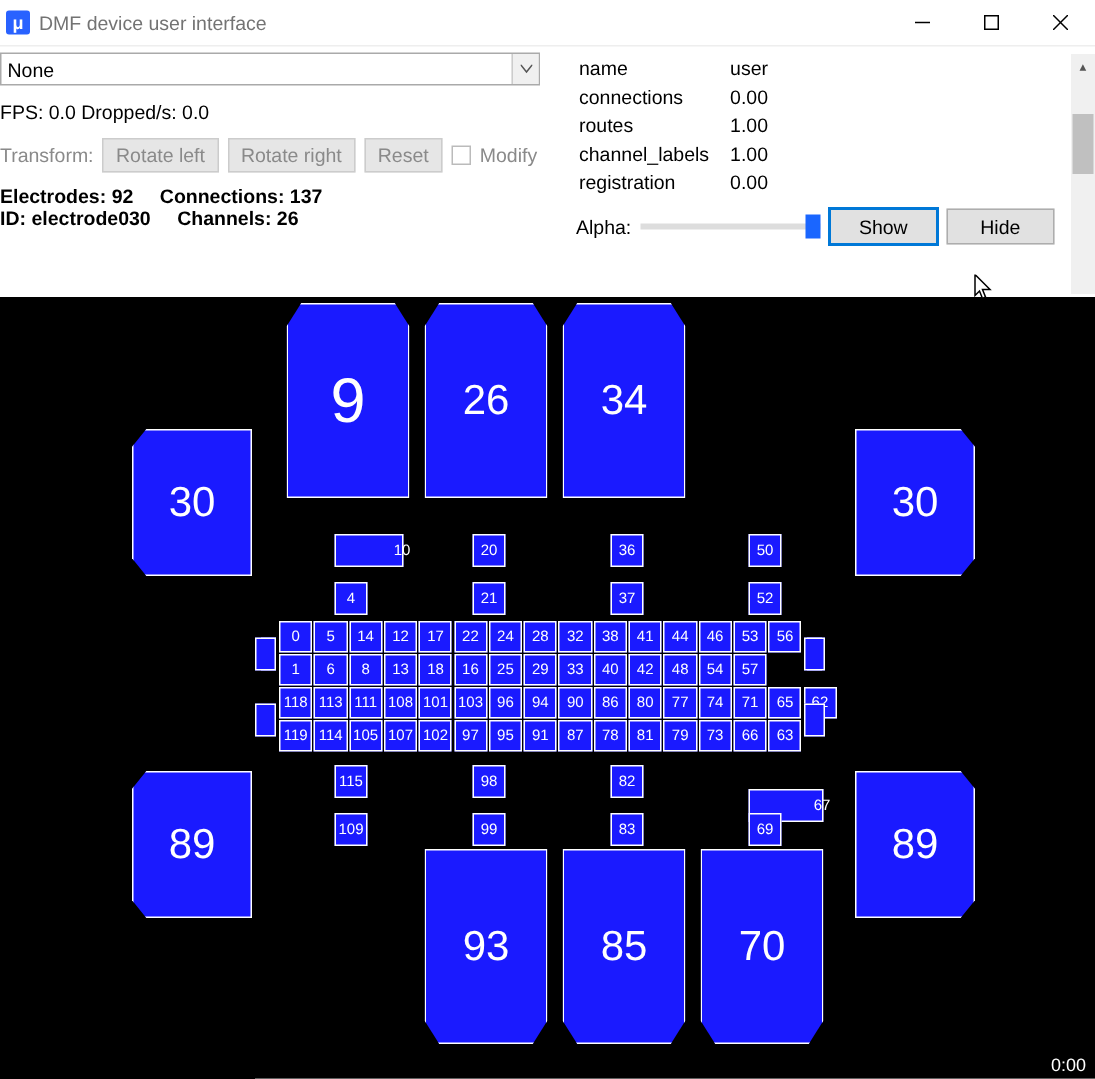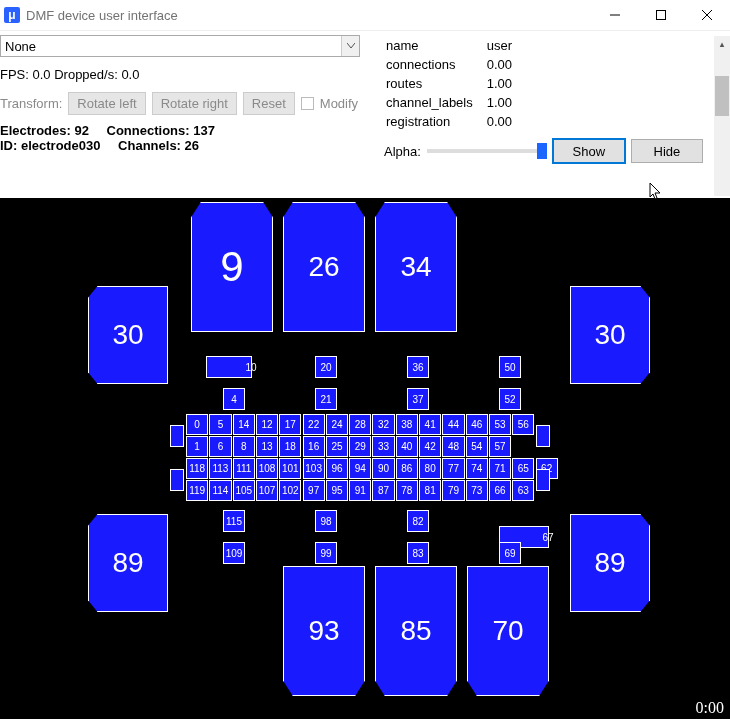--- a/index.html
+++ b/index.html
@@ -162,22 +162,22 @@
   }
   .reservoir-side-r {
     width: 80px; height: 98px;
     font-size: 28px;
     clip-path: polygon(0 0, 88% 0, 100% 12%, 100% 88%, 88% 100%, 0 100%);
   }
   .timer {
     position: absolute;
     right: 6px; bottom: 2px;
     color: #fff;
-    font-size: 16px;
-    font-family: Liberation Serif, serif;
+    font-size: 12px;
+    font-family: Liberation Sans, sans-serif;
   }
   .cursor {
     position: absolute;
     width: 14px; height: 18px;
     pointer-events: none;
   }
 </style>
 </head>
 <body>
 
@@ -277,21 +277,21 @@
 <div class="electrode reservoir-top big" style="left: 191px; top: 4px; width: 82px; height: 130px;">9</div>
     <div class="electrode reservoir-top" style="left: 283px; top: 4px; width: 82px; height: 130px;">26</div>
     <div class="electrode reservoir-top" style="left: 375px; top: 4px; width: 82px; height: 130px;">34</div>
     <div class="electrode reservoir-bot" style="left: 283px; top: 368px; width: 82px; height: 130px;">93</div>
     <div class="electrode reservoir-bot" style="left: 375px; top: 368px; width: 82px; height: 130px;">85</div>
     <div class="electrode reservoir-bot" style="left: 467px; top: 368px; width: 82px; height: 130px;">70</div>
     <div class="electrode reservoir-side-l" style="left: 88px; top: 88px; width: 80px; height: 98px;">30</div>
     <div class="electrode reservoir-side-l" style="left: 88px; top: 316px; width: 80px; height: 98px;">89</div>
     <div class="electrode reservoir-side-r" style="left: 570px; top: 88px; width: 80px; height: 98px;">30</div>
     <div class="electrode reservoir-side-r" style="left: 570px; top: 316px; width: 80px; height: 98px;">89</div>
-    <div class="electrode " style="left: 206px; top: 158px; width: 35px; height: 22px; padding-left: 44px;">10</div>
+    <div class="electrode " style="left: 223px; top: 158px; width: 35px; height: 22px; padding-left: 44px;">10</div>
     <div class="electrode " style="left: 315px; top: 158px; width: 22px; height: 22px;">20</div>
     <div class="electrode " style="left: 407px; top: 158px; width: 22px; height: 22px;">36</div>
     <div class="electrode " style="left: 499px; top: 158px; width: 22px; height: 22px;">50</div>
     <div class="electrode " style="left: 223px; top: 190px; width: 22px; height: 22px;">4</div>
     <div class="electrode " style="left: 315px; top: 190px; width: 22px; height: 22px;">21</div>
     <div class="electrode " style="left: 407px; top: 190px; width: 22px; height: 22px;">37</div>
     <div class="electrode " style="left: 499px; top: 190px; width: 22px; height: 22px;">52</div>
     <div class="electrode " style="left: 223px; top: 312px; width: 22px; height: 22px;">115</div>
     <div class="electrode " style="left: 315px; top: 312px; width: 22px; height: 22px;">98</div>
     <div class="electrode " style="left: 407px; top: 312px; width: 22px; height: 22px;">82</div>

